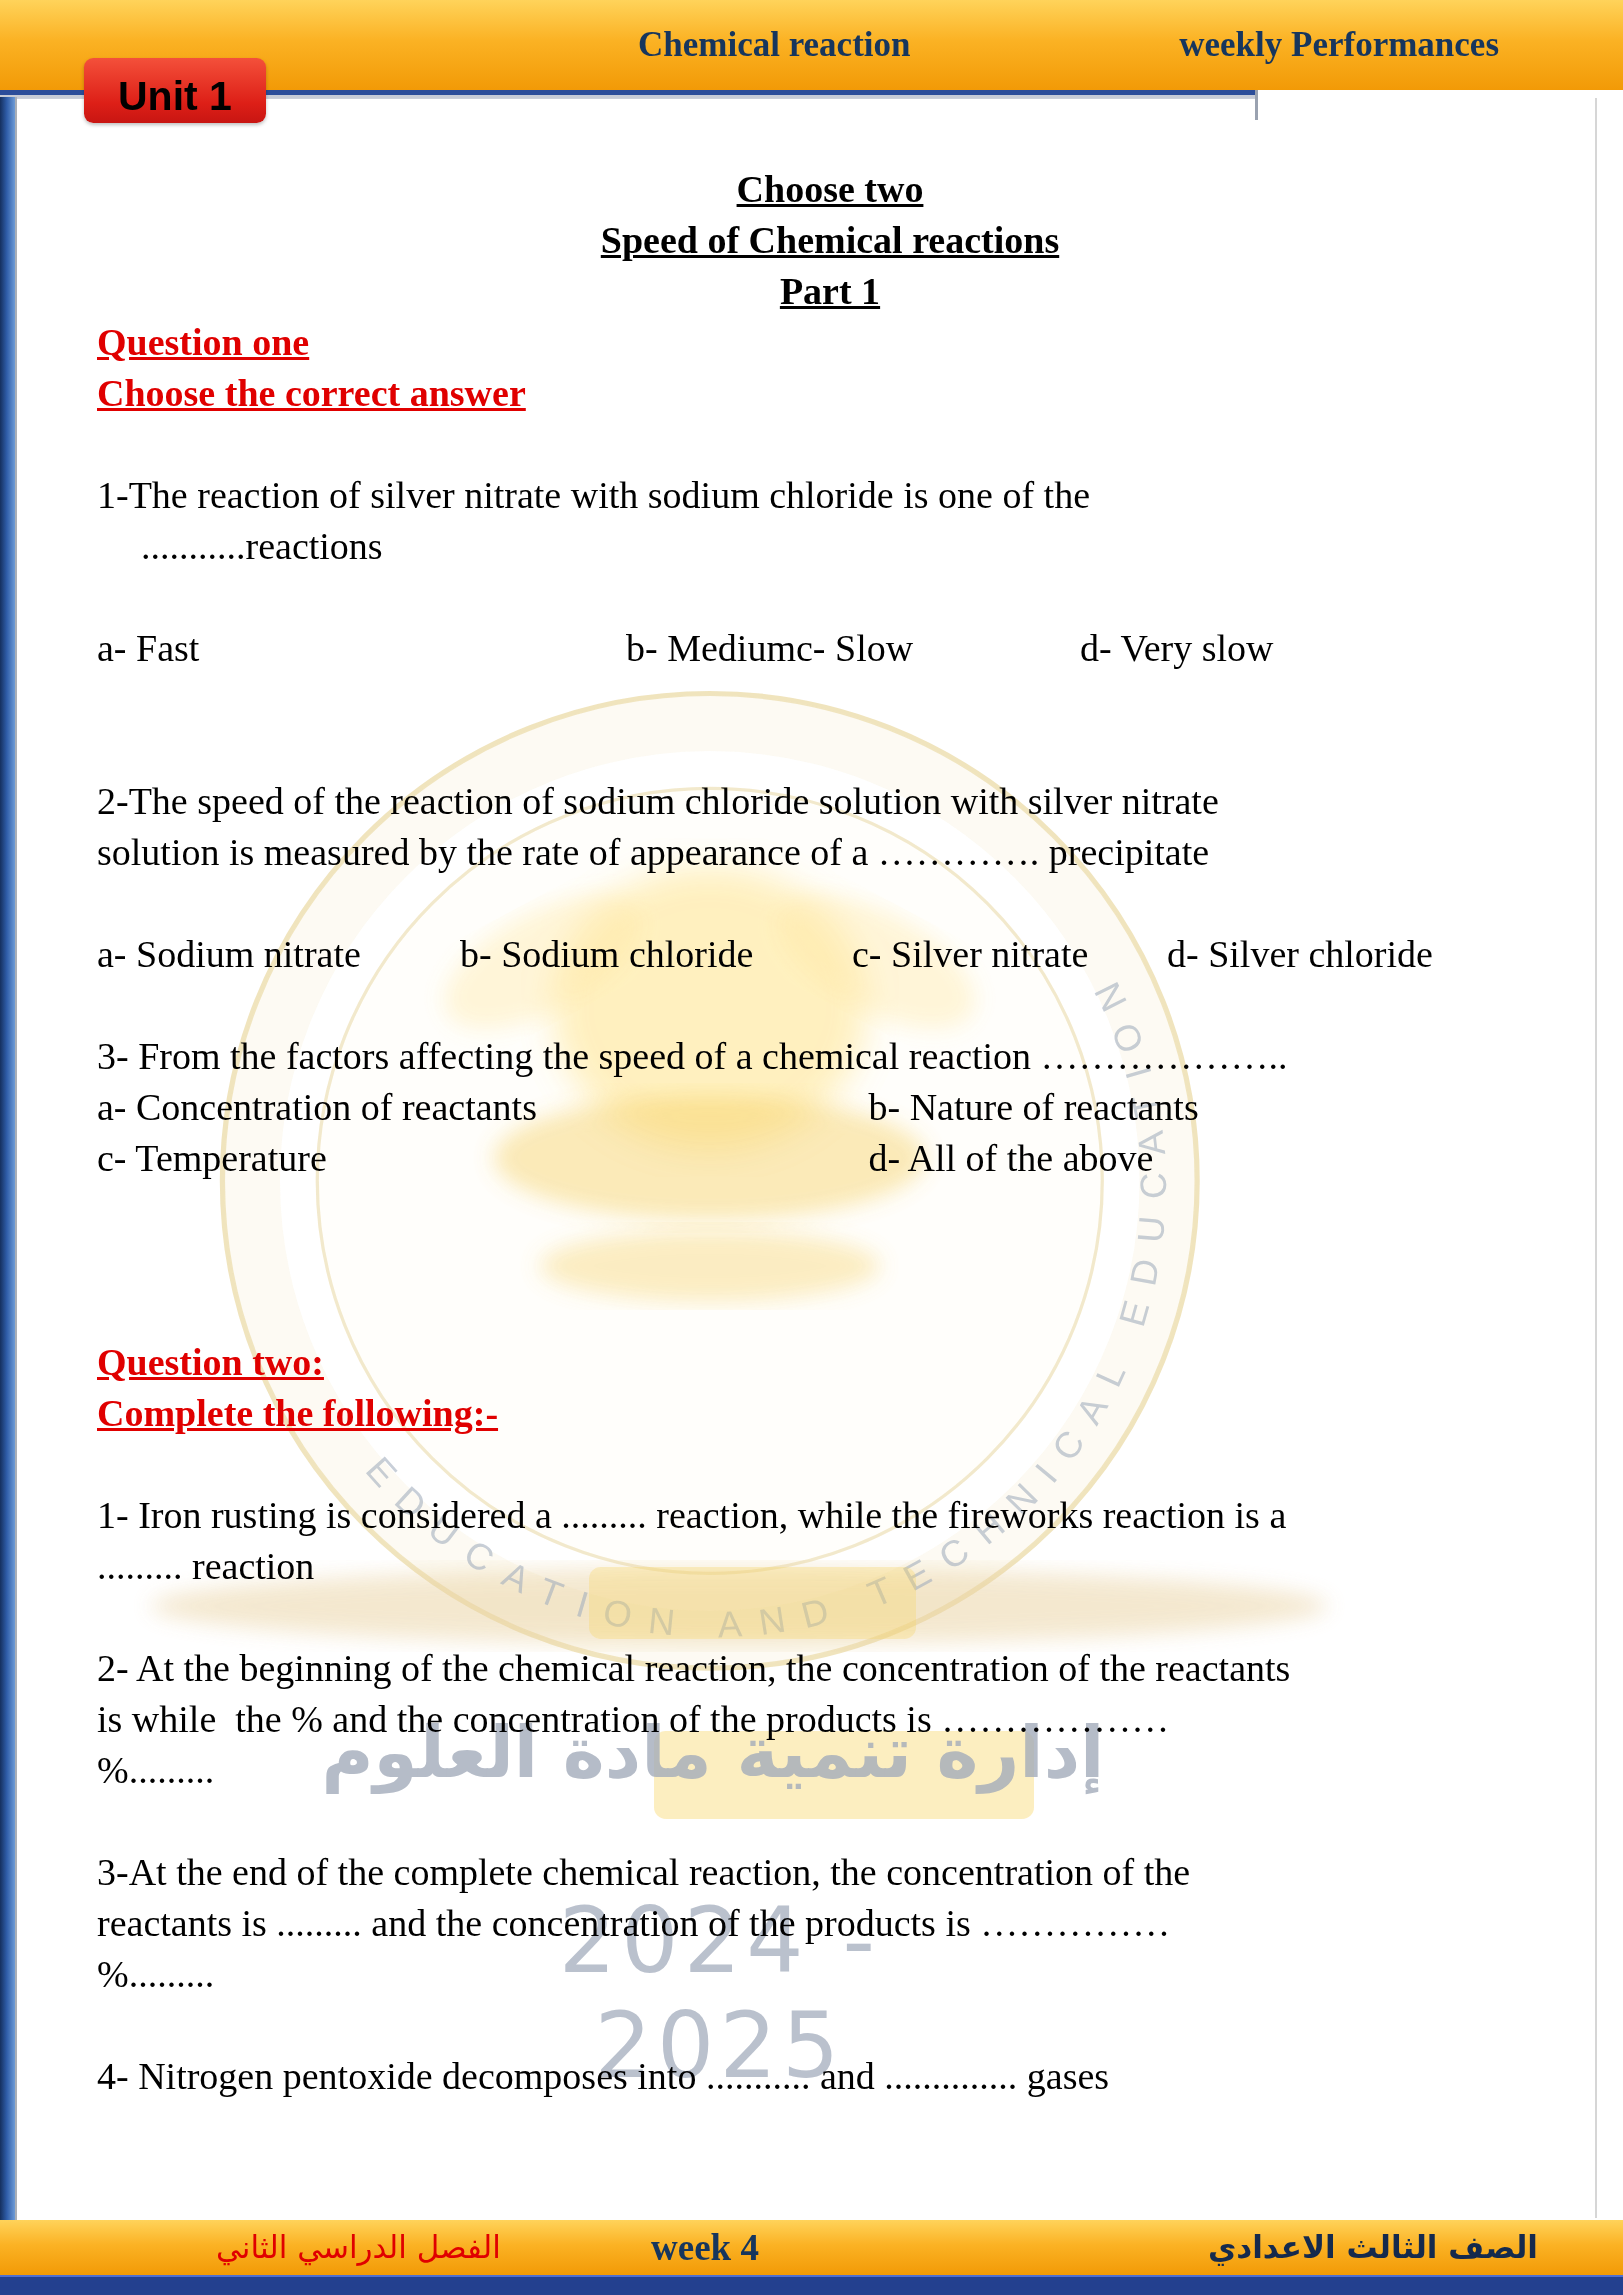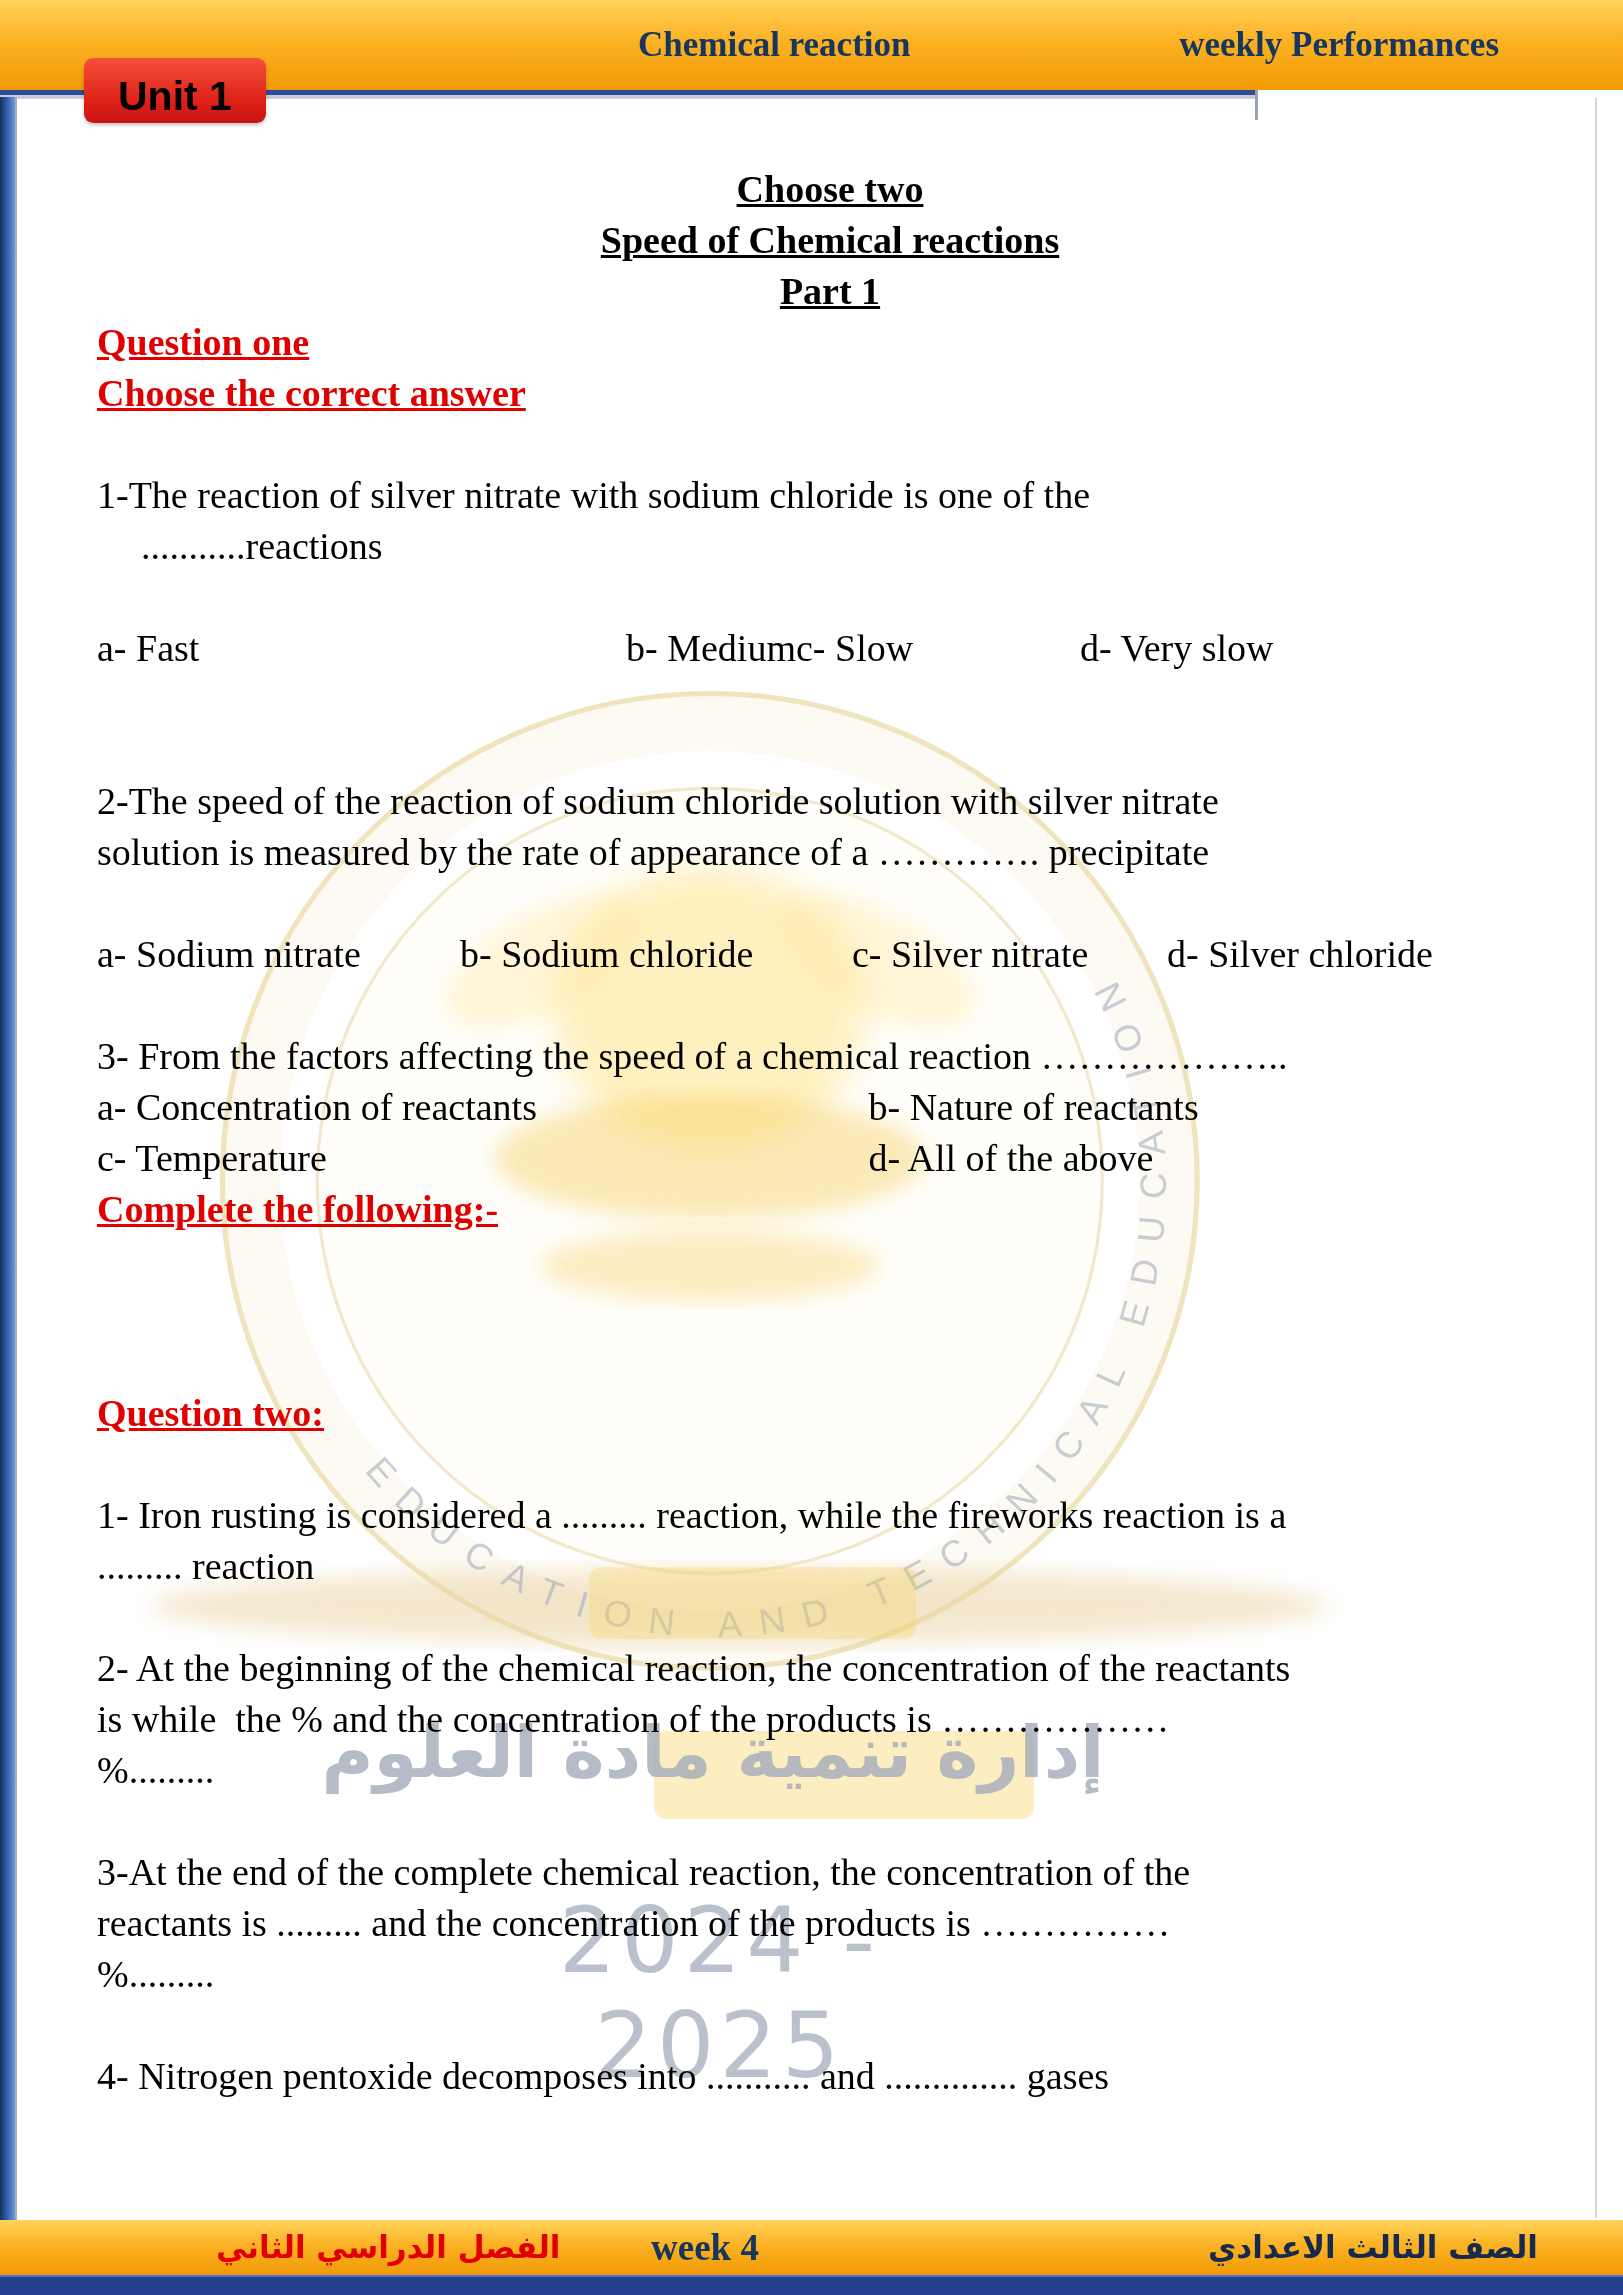--- a/index.html
+++ b/index.html
@@ -101,21 +101,21 @@
 
   
   .bottombar {
     position:absolute; left:0; bottom:19.6px; width:1623px; height:55px;
     background:linear-gradient(180deg,#ffd35a 0%, #fbb224 45%, #f29a06 100%);
     z-index:5;
   }
   .footer-term {
     position:absolute; left:216px; top:0; height:55px; line-height:55px;
     font-family:"DejaVu Sans", sans-serif; direction:rtl;
-    color:#e00000; font-weight:bold; font-size:31px;
+    color:#e00000; font-weight:normal; font-size:31px;
   }
   .footer-week {
     position:absolute; left:651px; top:0; height:55px; line-height:55px;
     color:#17365d; font-weight:bold; font-size:37px;
   }
   .footer-grade {
     position:absolute; right:85px; top:0; height:66px; line-height:55px;
     font-family:"DejaVu Sans", sans-serif; direction:rtl;
     color:#152a4d; font-weight:bold; font-size:31px;
   }
@@ -201,22 +201,22 @@
     <div class="line mt1">3- From the factors affecting the speed of a chemical reaction ………………..</div>
     <div class="q3-row">
       <span class="colA">a- Concentration of reactants</span>
       <span class="colB">b- Nature of reactants</span>
     </div>
     <div class="q3-row">
       <span class="colA">c- Temperature</span>
       <span class="colB">d- All of the above</span>
     </div>
 
+    <div class="red-heading mt3">Question two:</div>
     <div class="red-heading">Complete the following:-</div>
-    <div class="red-heading mt3">Question two:</div>
 
     <div class="line mt1">1- Iron rusting is considered a ......... reaction, while the fireworks reaction is a</div>
     <div class="line">......... reaction</div>
 
     <div class="line mt1">2- At the beginning of the chemical reaction, the concentration of the reactants</div>
     <div class="line">is while  the % and the concentration of the products is ………………</div>
     <div class="line">%.........</div>
 
     <div class="line mt1">3-At the end of the complete chemical reaction, the concentration of the</div>
     <div class="line">reactants is ......... and the concentration of the products is ……………</div>

